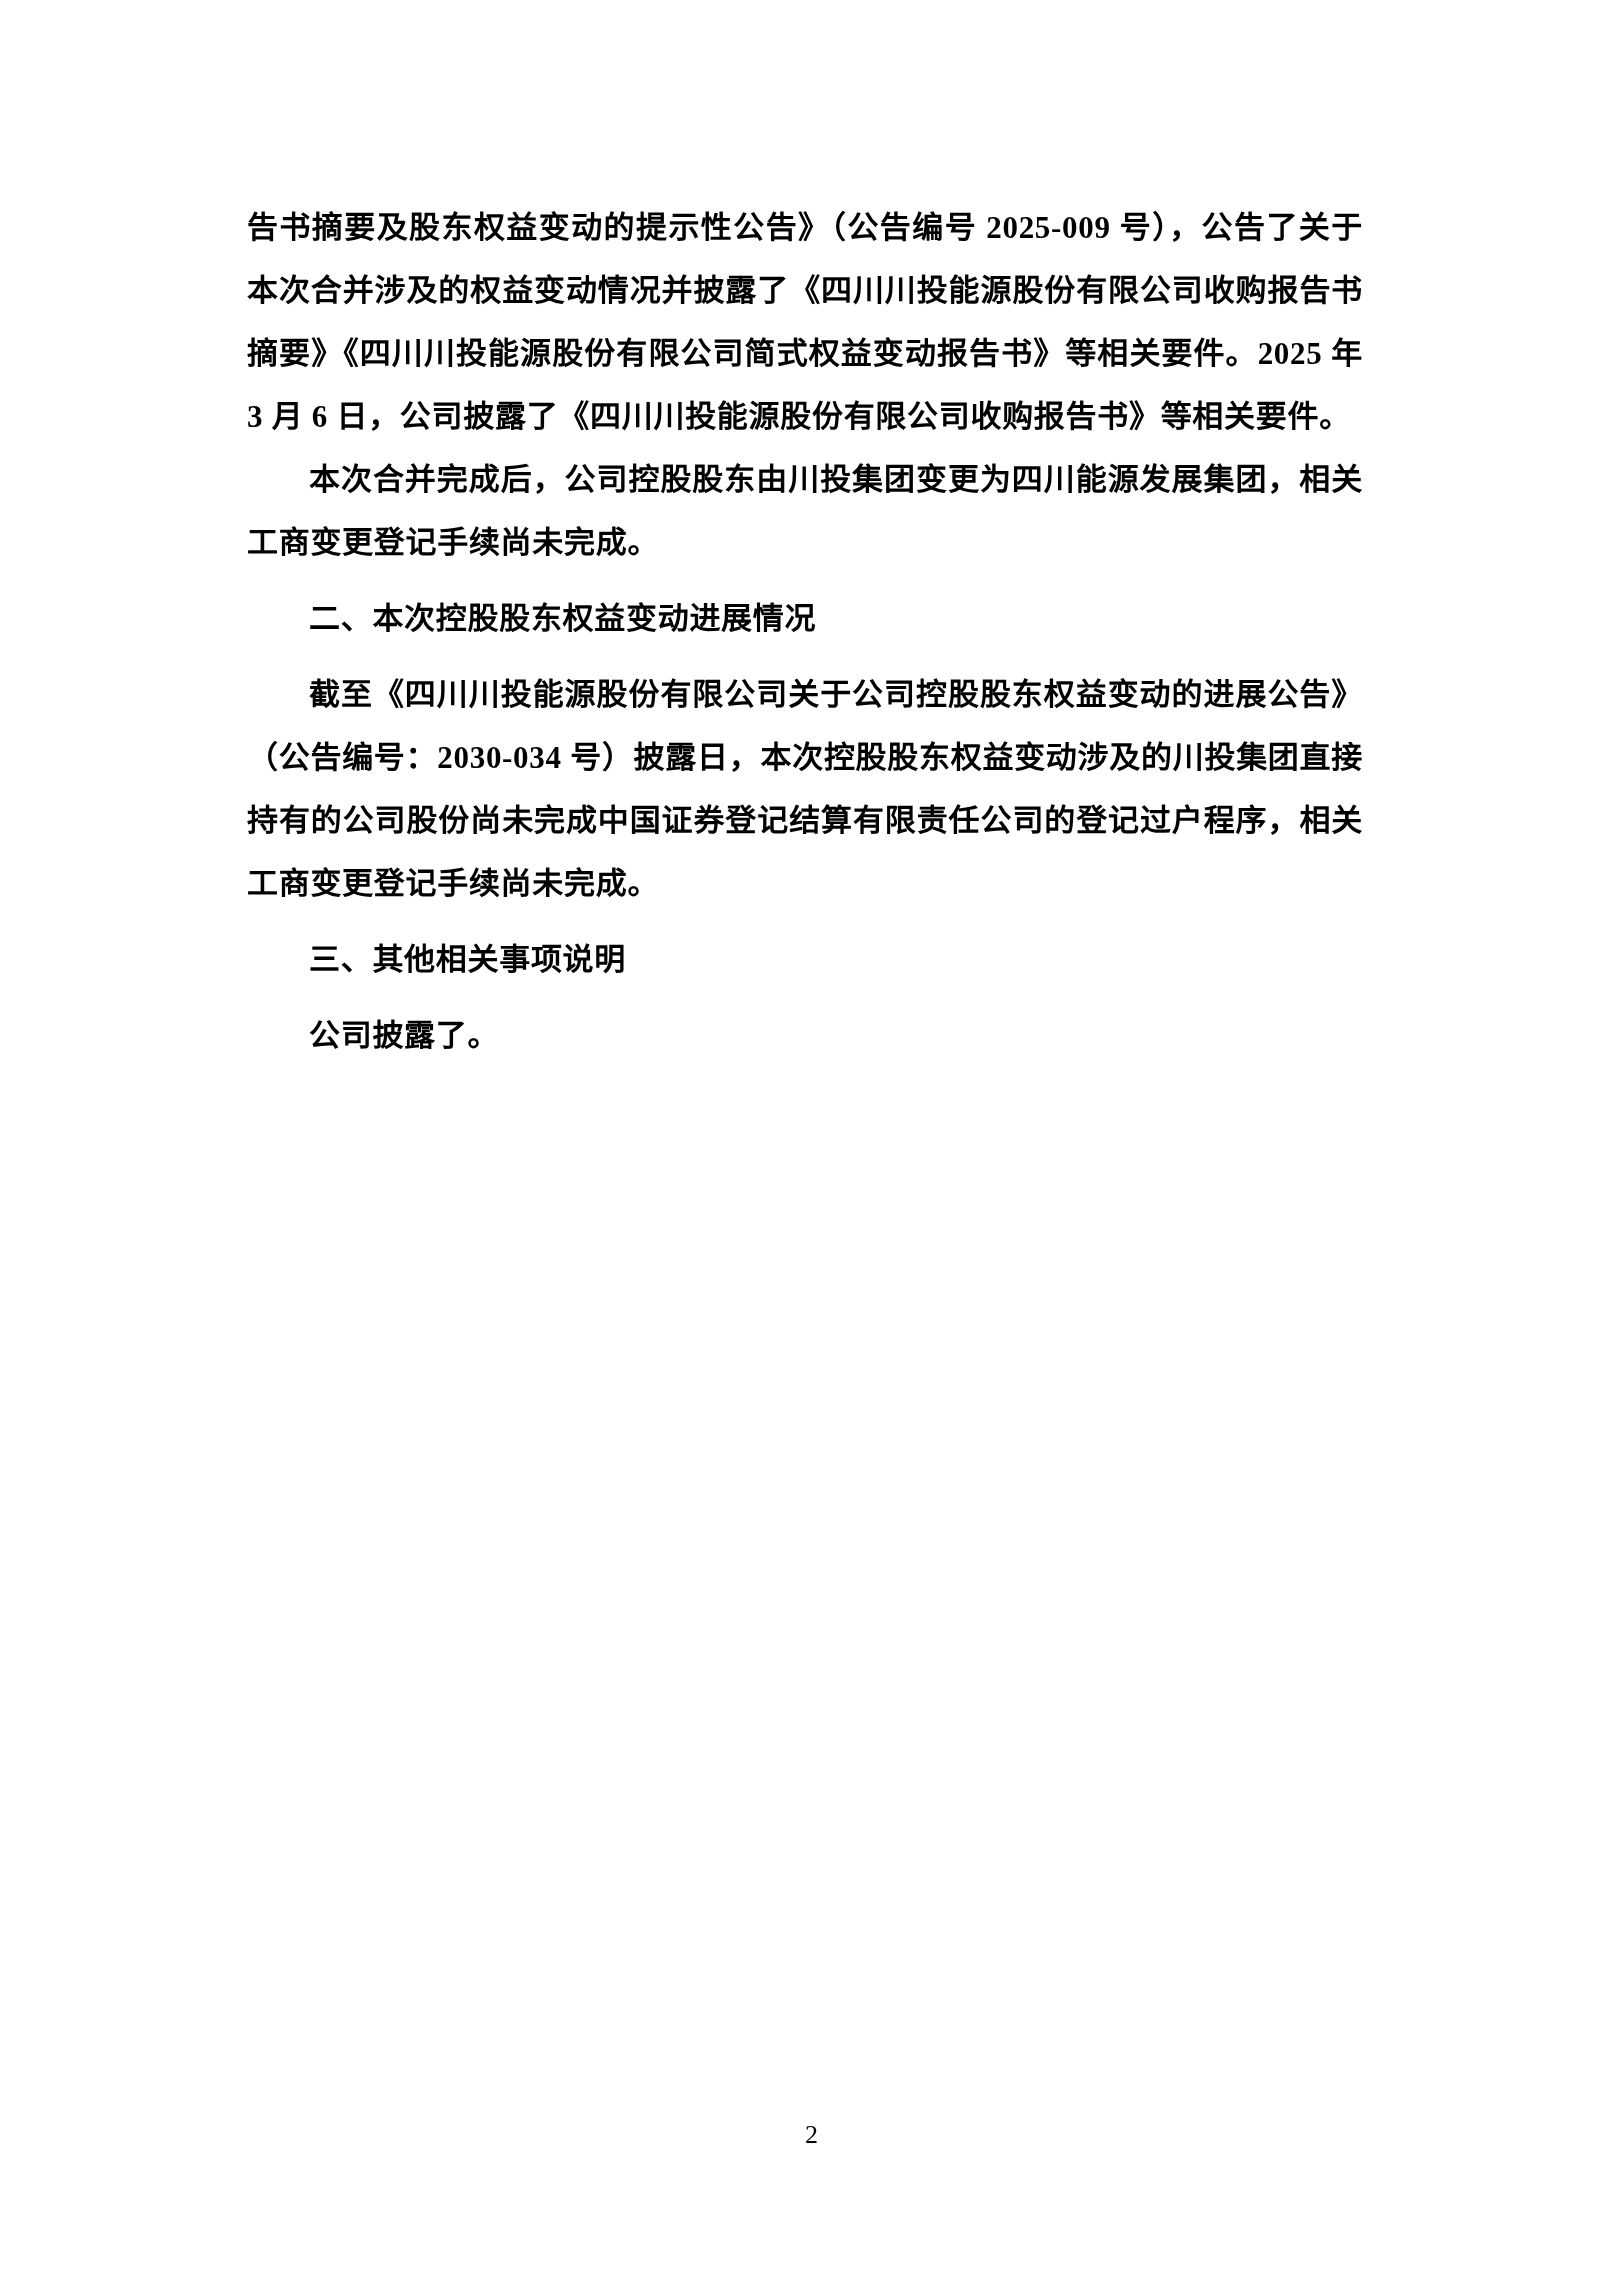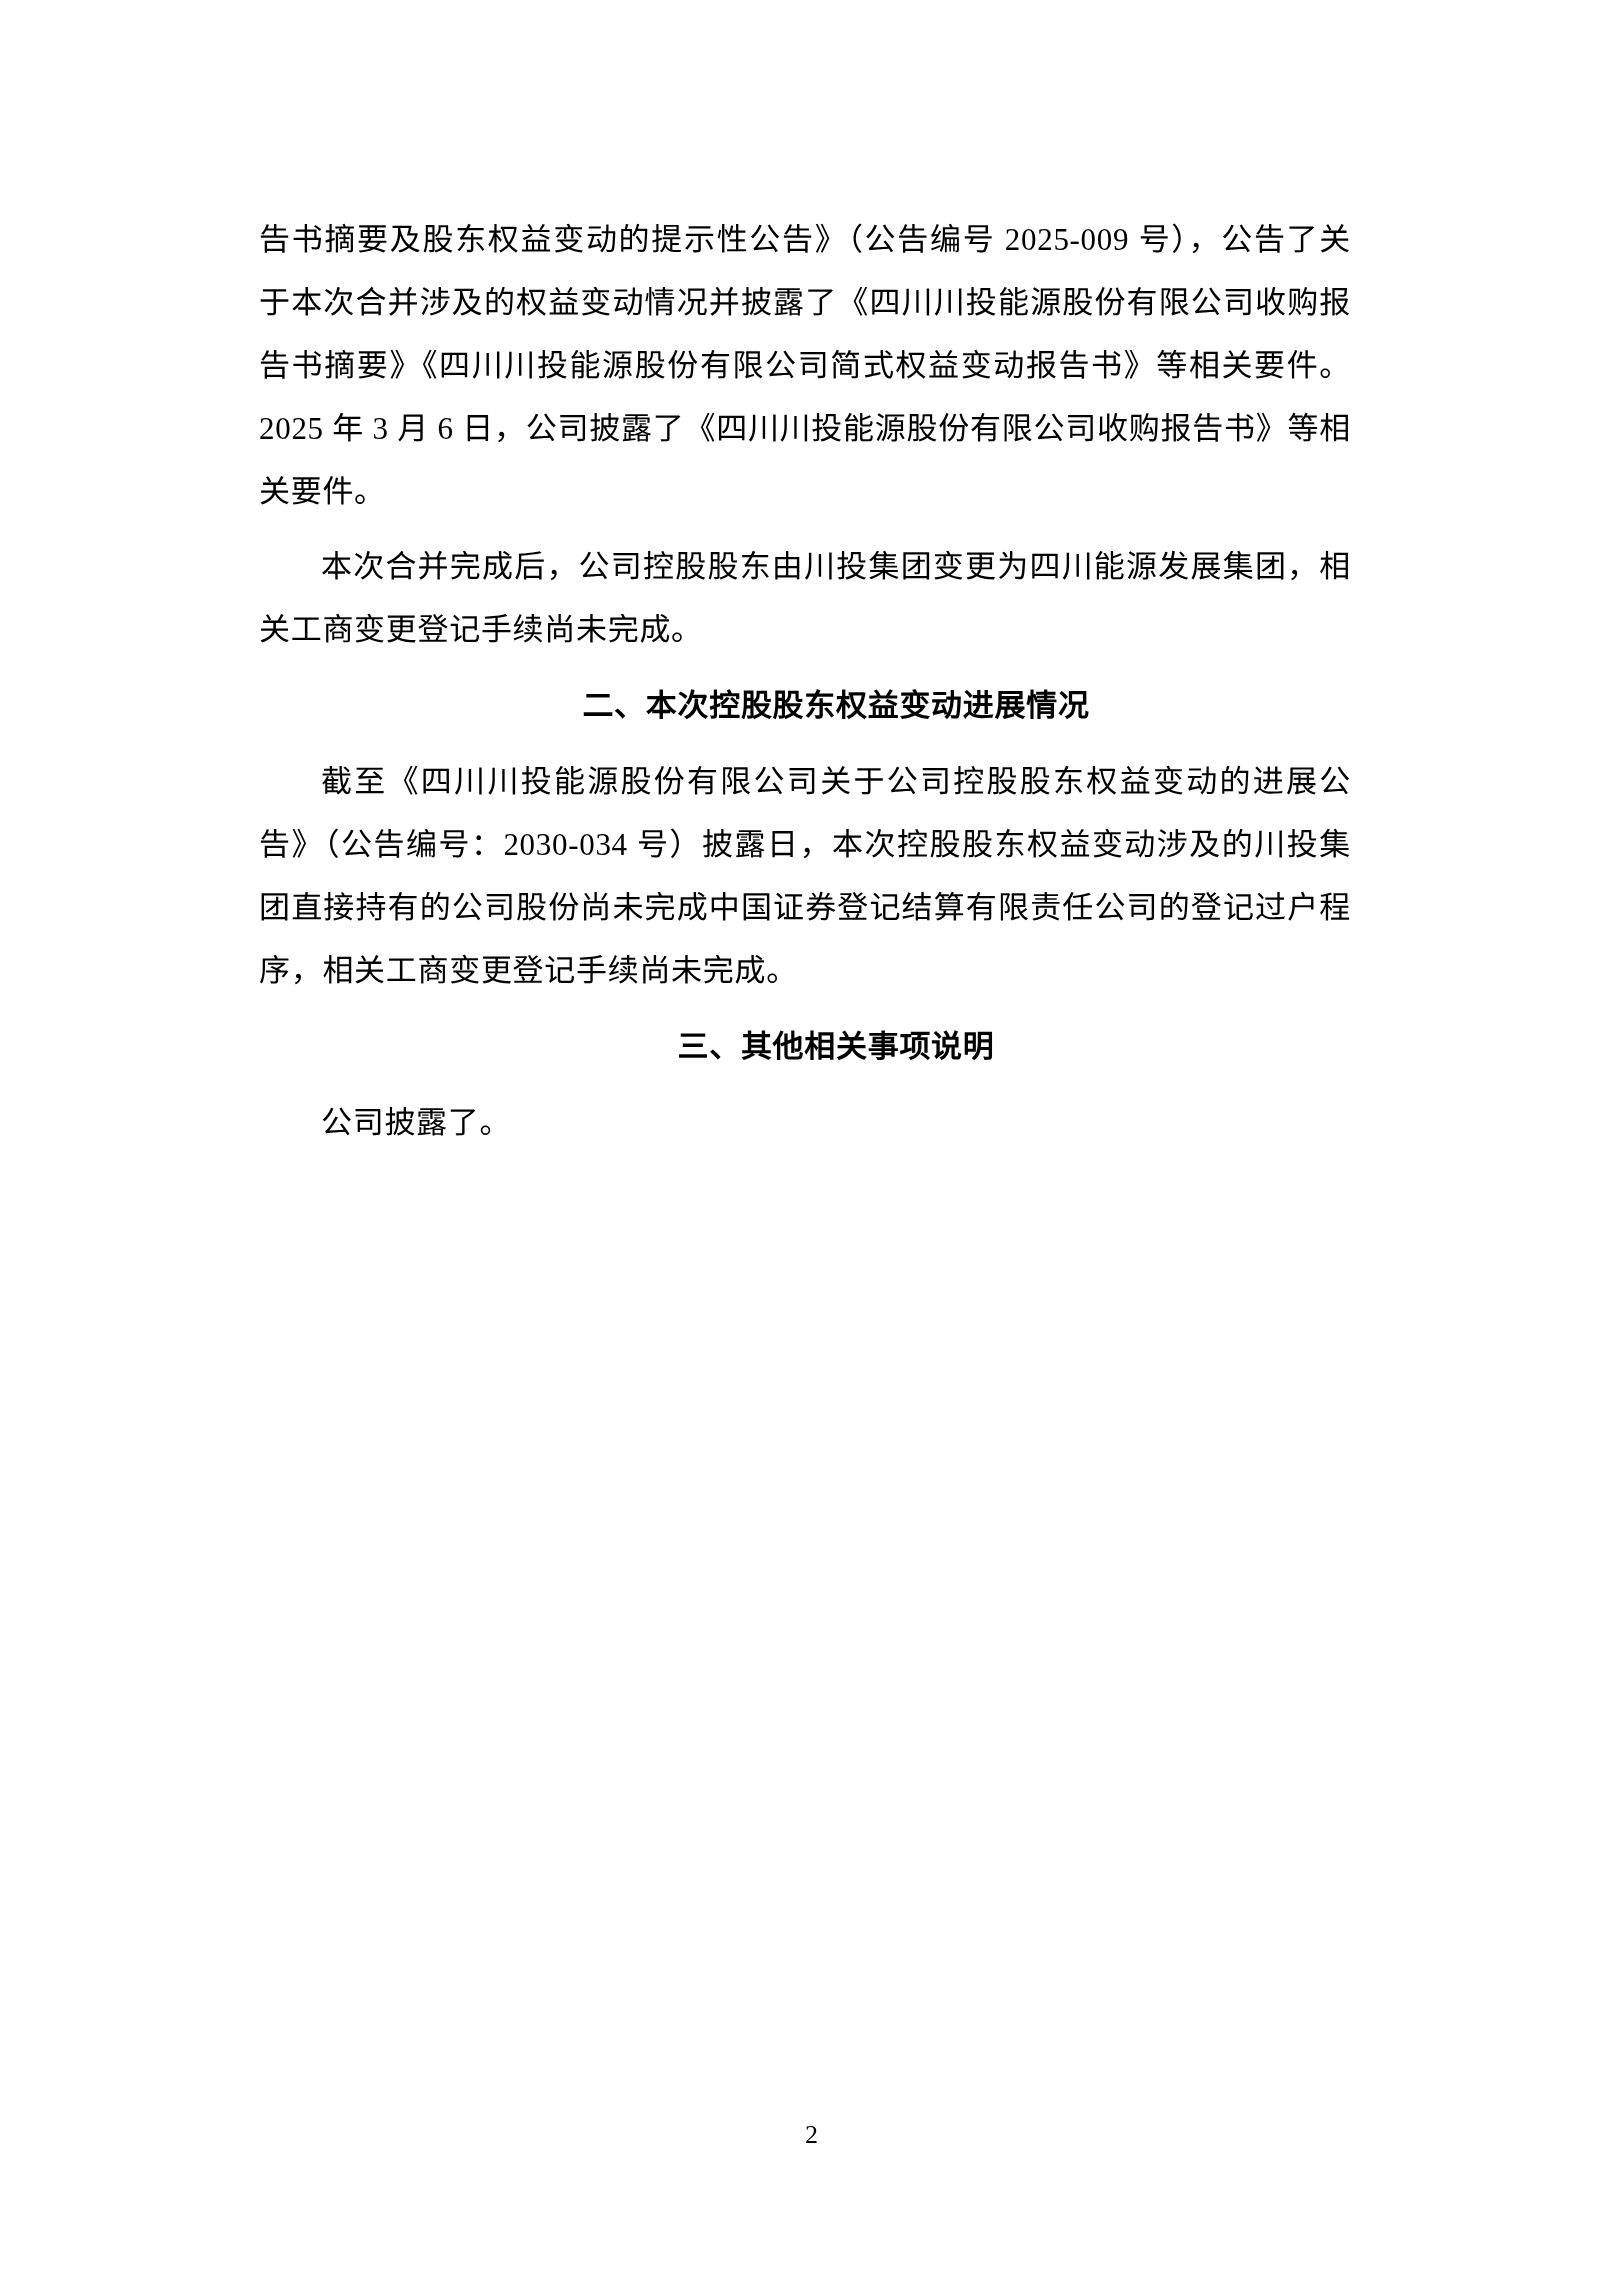--- a/index.html
+++ b/index.html
@@ -21,32 +21,33 @@
     top: 196px;
     left: 247px;
     width: 1116px;
     font-size: 31px;
     line-height: 63px;
     text-align: justify;
     text-justify: inter-character;
     letter-spacing: 0.7px;
   }
   .para {
-    margin: 12px;
+    margin: 0;
+    font-weight: bold;
   }
   .para.indent {
     text-indent: 2em;
   }
   .heading {
     margin: 13px 0;
     font-weight: 700;
     font-size: 31px;
     line-height: 63px;
     text-indent: 2em;
-    text-align: center;
+    text-align: left;
   }
   .page-number {
     position: absolute;
     top: 2119px;
     left: 0;
     width: 100%;
     text-align: center;
     font-size: 26px;
     line-height: 31px;
     font-family: "Liberation Serif", "DejaVu Serif", serif;

